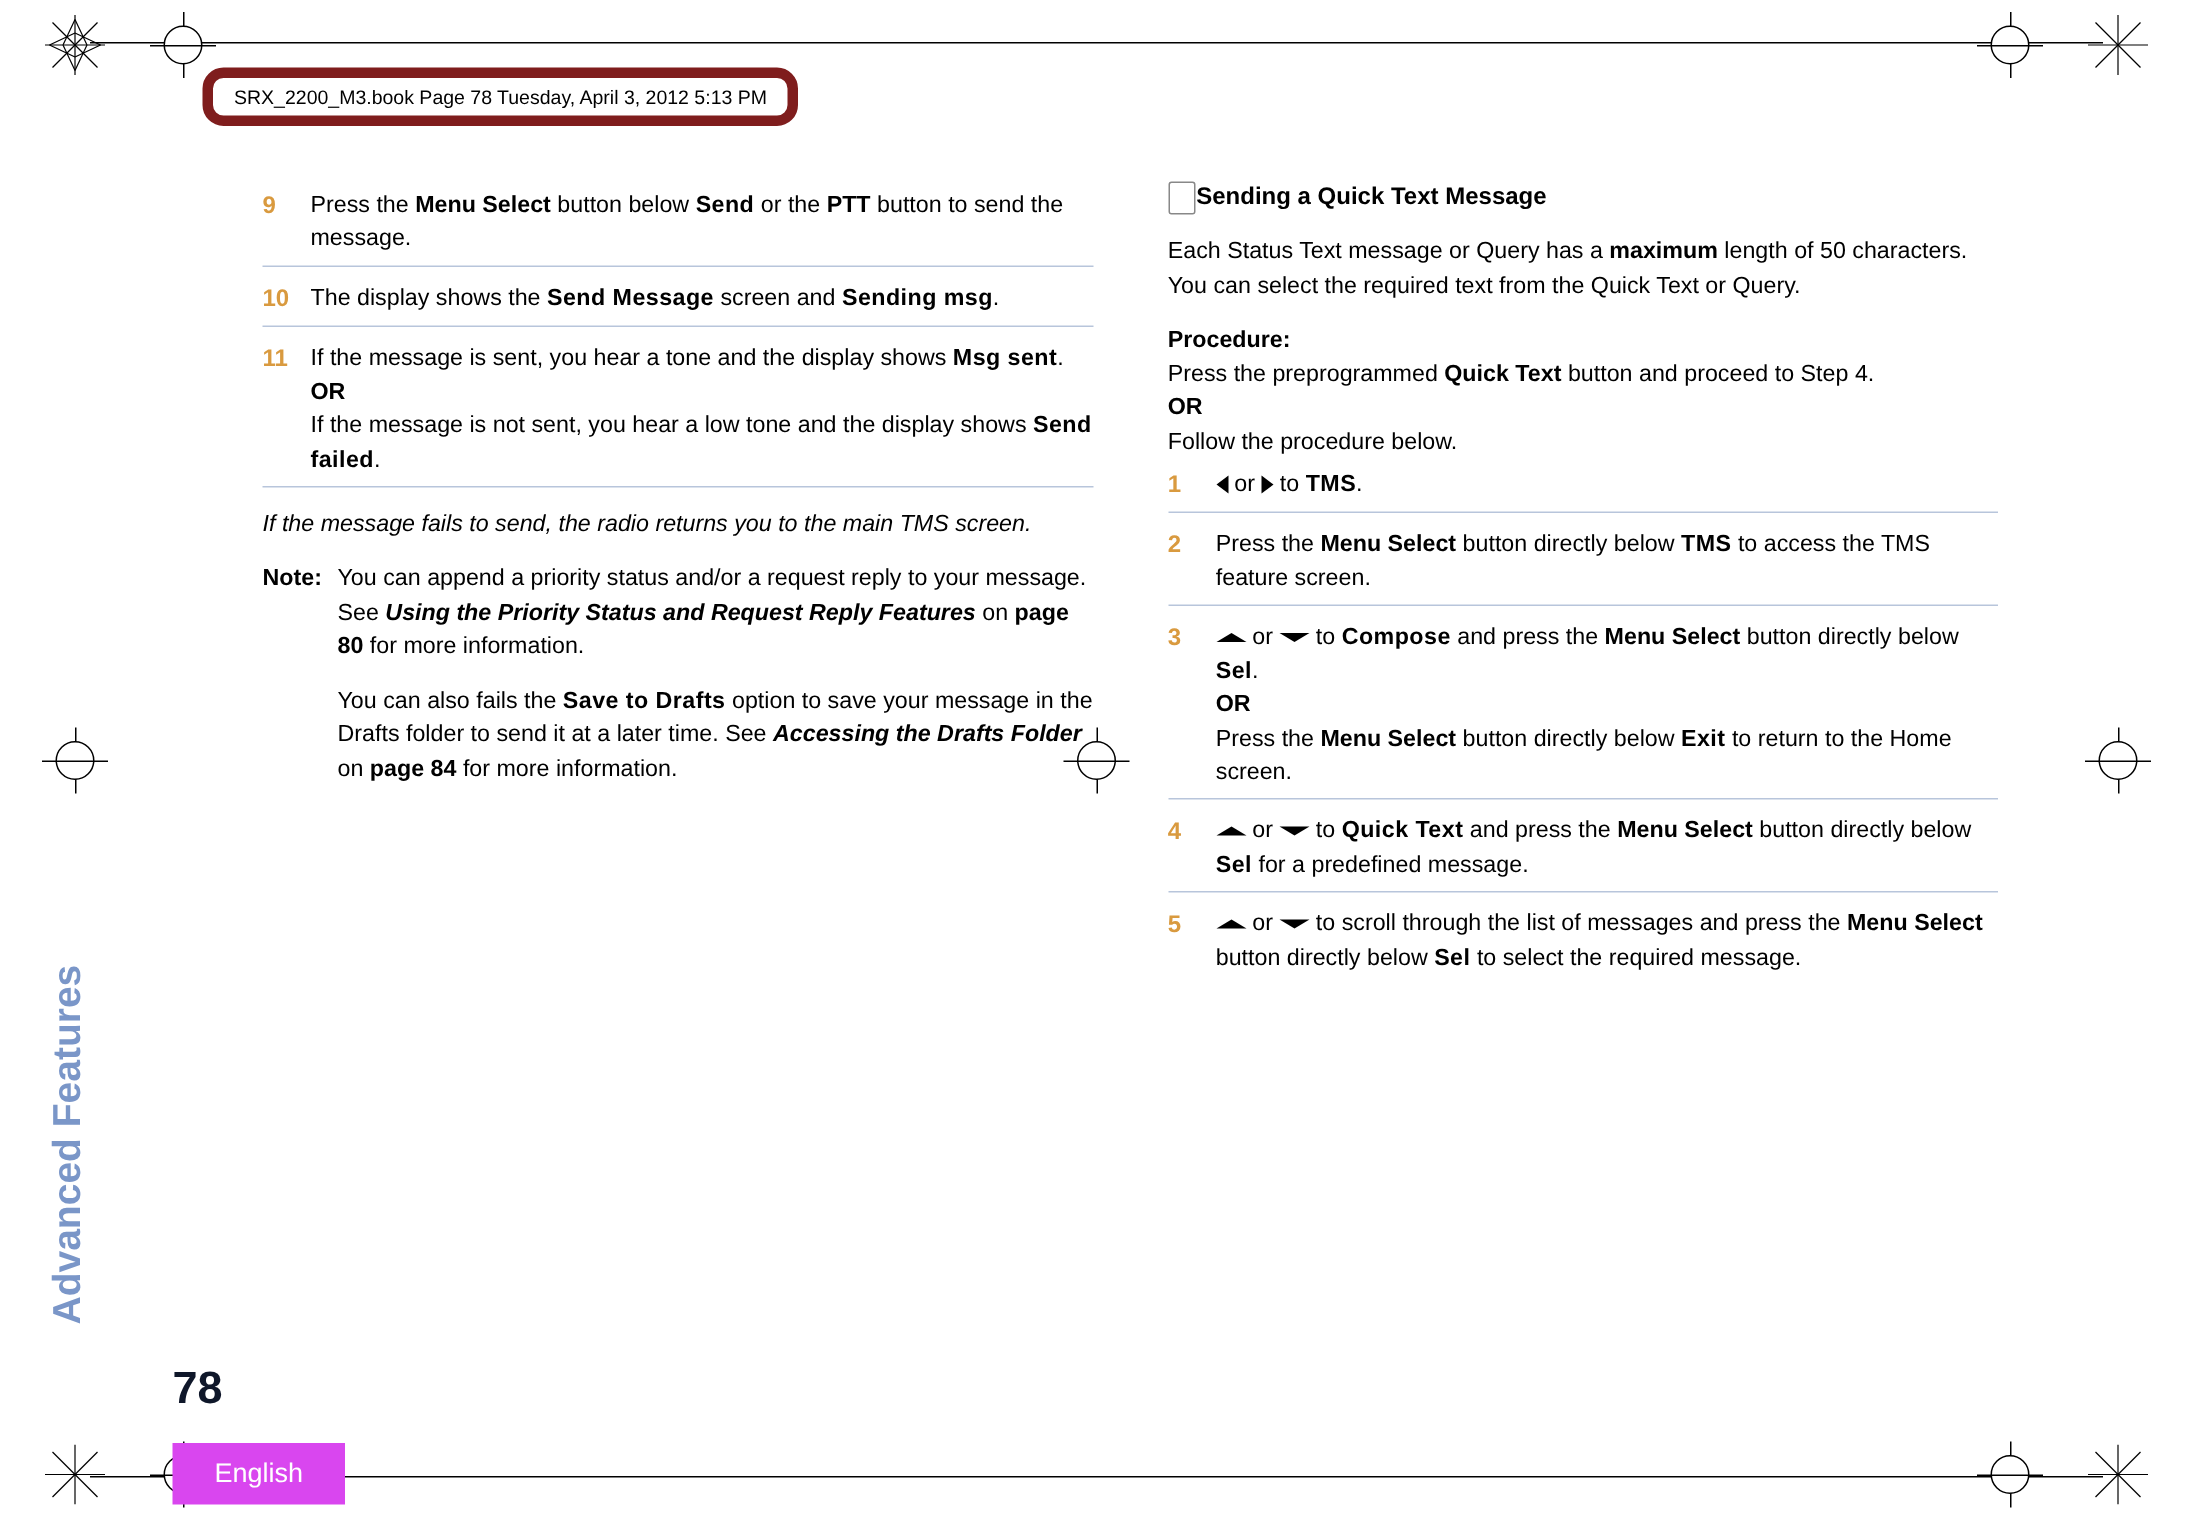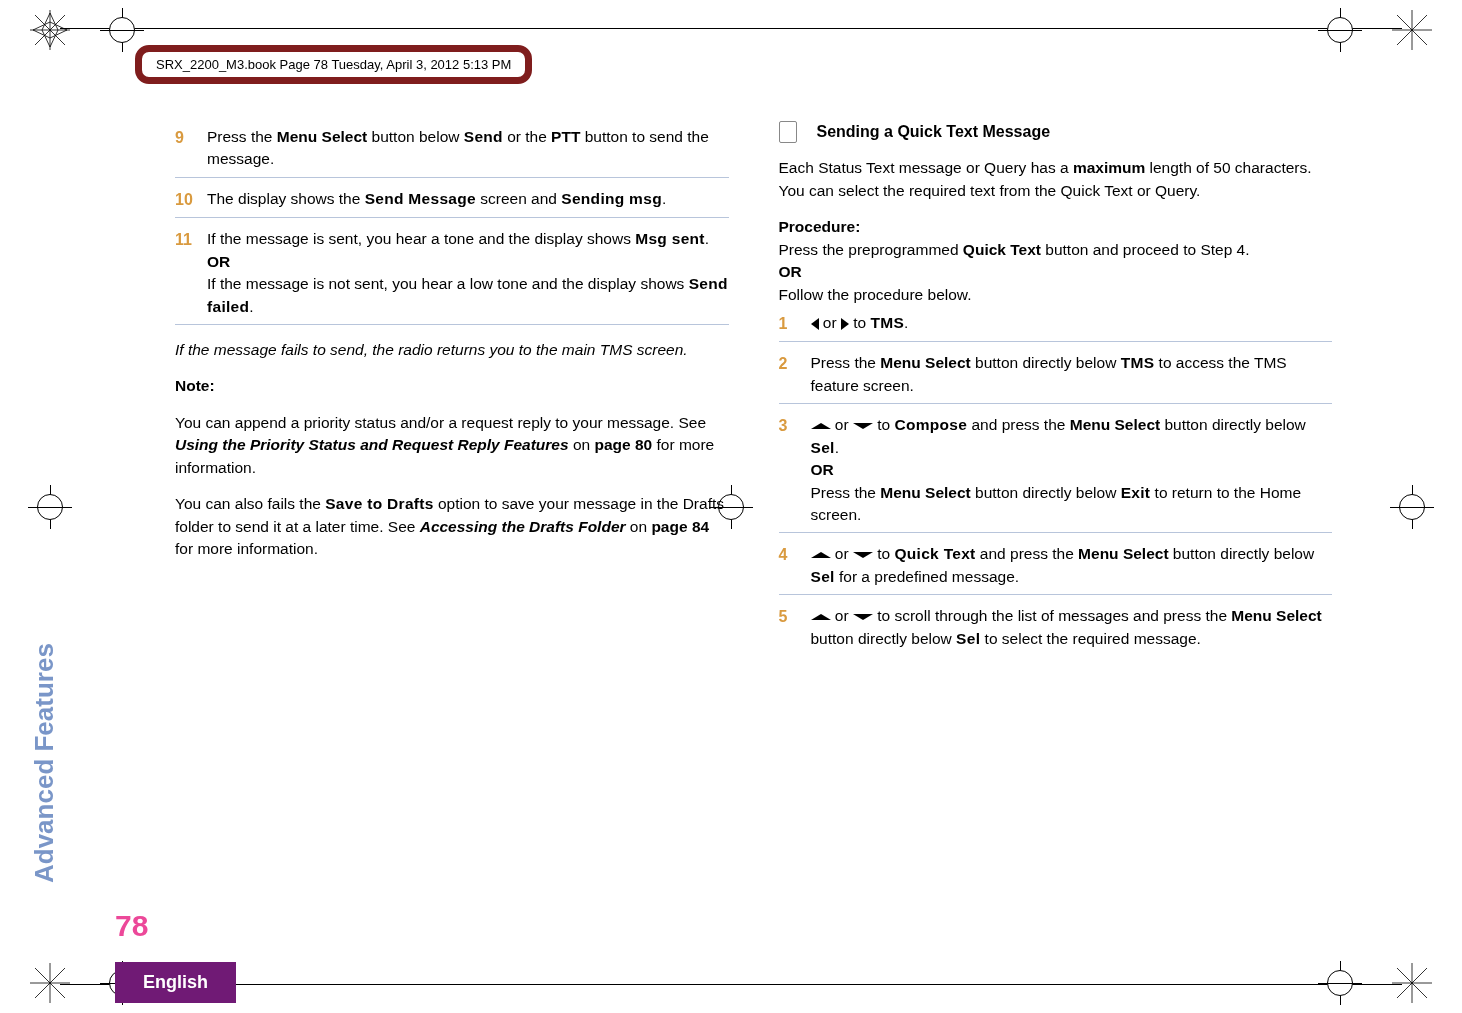--- a/index.html
+++ b/index.html
@@ -45,29 +45,29 @@
     font-size: 26px;
     font-weight: bold;
     color: #7a96c8;
   }
   .page-num-block {
     position: absolute;
     bottom: -30px;
     left: 115px;
     font-size: 30px;
     font-weight: bold;
-    color: #ec4899;
+    color: #0f172a;
   }
   .lang-block {
     position: absolute;
     bottom: -90px;
     left: 115px;
-    background: #701a75;
+    background: #d946ef;
     color: #fff;
-    font-weight: bold;
+    font-weight: normal;
     font-size: 18px;
     padding: 10px 28px;
   }
   .columns {
     flex: 1;
     display: flex;
     gap: 50px;
     padding-right: 130px;
   }
   .col {
@@ -87,28 +87,28 @@
   .step-num {
     color: #d99a3f;
     font-weight: bold;
     min-width: 22px;
     font-size: 16px;
   }
   .step-body { flex: 1; }
   .bold { font-weight: bold; }
   .ui-font { font-family: "Trebuchet MS", Arial, sans-serif; font-weight: bold; letter-spacing: 0.3px; }
   .italic { font-style: italic; }
-  .note-block { display: flex; gap: 14px; margin-top: 14px; flex-direction: column; }
+  .note-block { display: flex; gap: 4px; margin-top: 14px; }
   .note-label { font-weight: bold; min-width: 46px; }
   .note-body { flex: 1; }
   .para { margin-top: 14px; }
   .section-head {
     display: flex;
     align-items: center;
-    gap: 20px;
+    gap: 1px;
     margin-bottom: 10px;
   }
   .section-icon {
     width: 18px; height: 22px;
     border: 1.5px solid #888;
     border-radius: 2px;
     position: relative;
   }
   .section-title { font-weight: bold; font-size: 16px; }
   .tri { display:inline-block; width:0; height:0; vertical-align: middle; }

